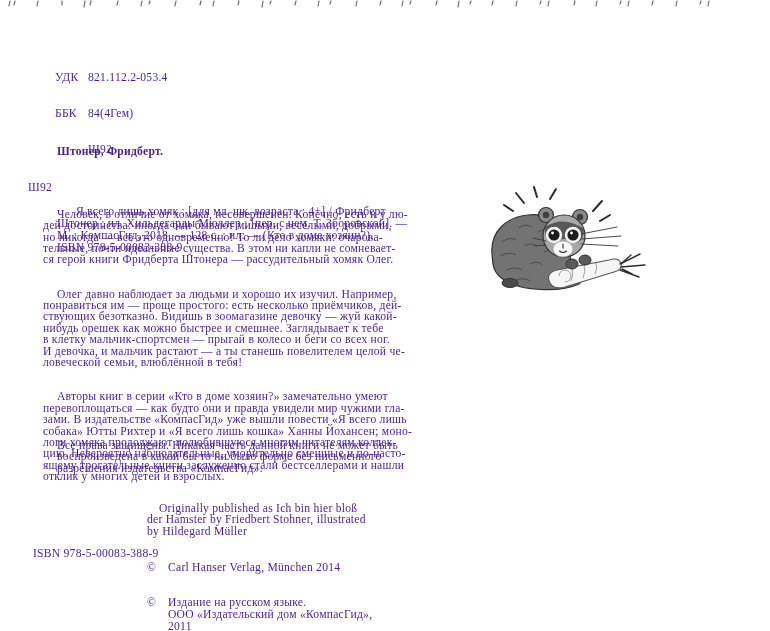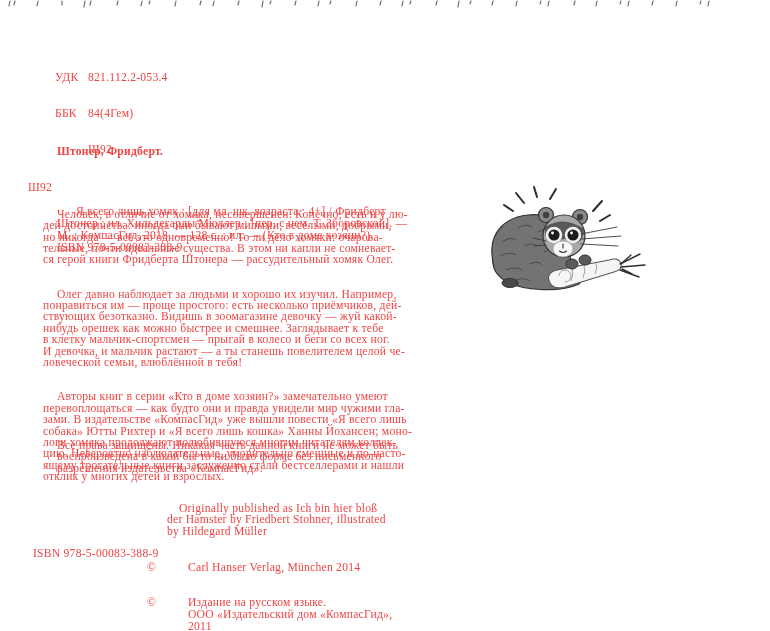--- a/index.html
+++ b/index.html
@@ -2,21 +2,21 @@
 <html><head>
 <meta charset="utf-8">
 <style>
   html,body{margin:0;padding:0;background:#ffffff;}
   .page{
     position:relative;
     width:726px;height:631px;
     background:#ffffff;
     overflow:hidden;
     font-family:"Liberation Serif","DejaVu Serif",serif;
-    color:#ef4444;
+    color:#4c1d95;
   }
   .abs{position:absolute;}
   .txt{font-size:11.6px;line-height:12px;letter-spacing:0.25px;white-space:pre;}
   .small-lh{line-height:11.4px;}
   
   .hrow{display:flex;}
   .hlabel{width:33px;flex:0 0 33px;}
   
   .center{text-align:center;}
   .ital{font-style:italic;}
@@ -24,21 +24,21 @@
   
   .catalog{width:395px;}
   .entry{position:relative;white-space:pre;text-indent:6px;}
   .entry-sign{position:absolute;left:-29px;top:0;text-indent:0;}
   
   .annotation p{margin:0;white-space:pre;text-indent:14px;}
   .right-align{text-align:right;}
   
   .crow{display:flex;}
   .csym{width:21px;flex:0 0 21px;}
-  .cpre{white-space:pre;margin-left:20px;}
+  .cpre{white-space:pre;}
   .indent-first{text-indent:12px;}
   svg{display:block;}
 </style>
 </head>
 <body>
 
 <div class="page">
 
   <svg class="abs" style="left:0;top:0;" width="770" height="9" viewBox="0 0 770 9">
     <g stroke="#4a4a4a" stroke-width="1.2" stroke-linecap="round" opacity="0.8">

